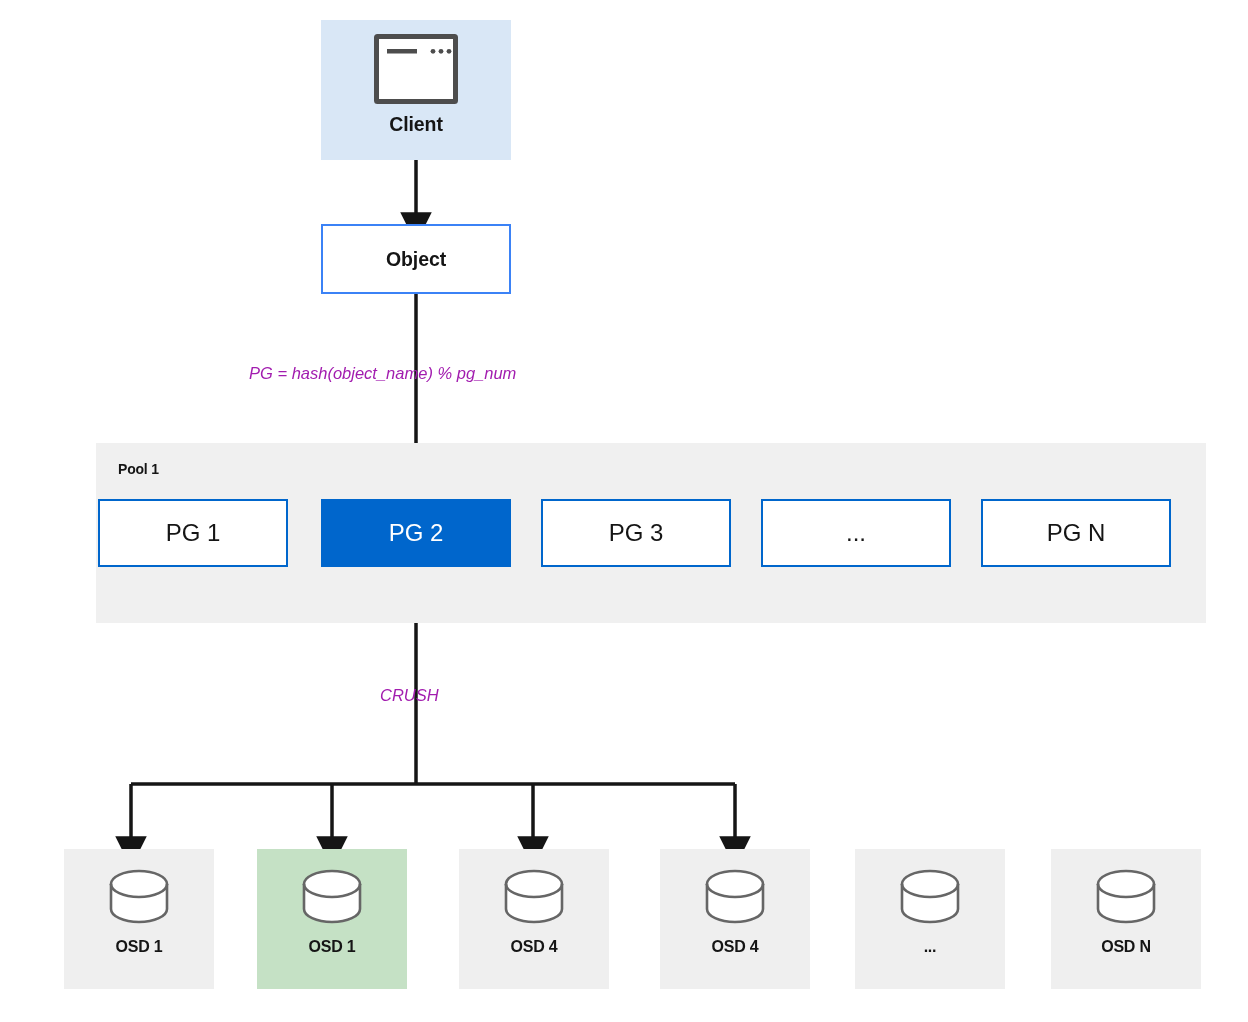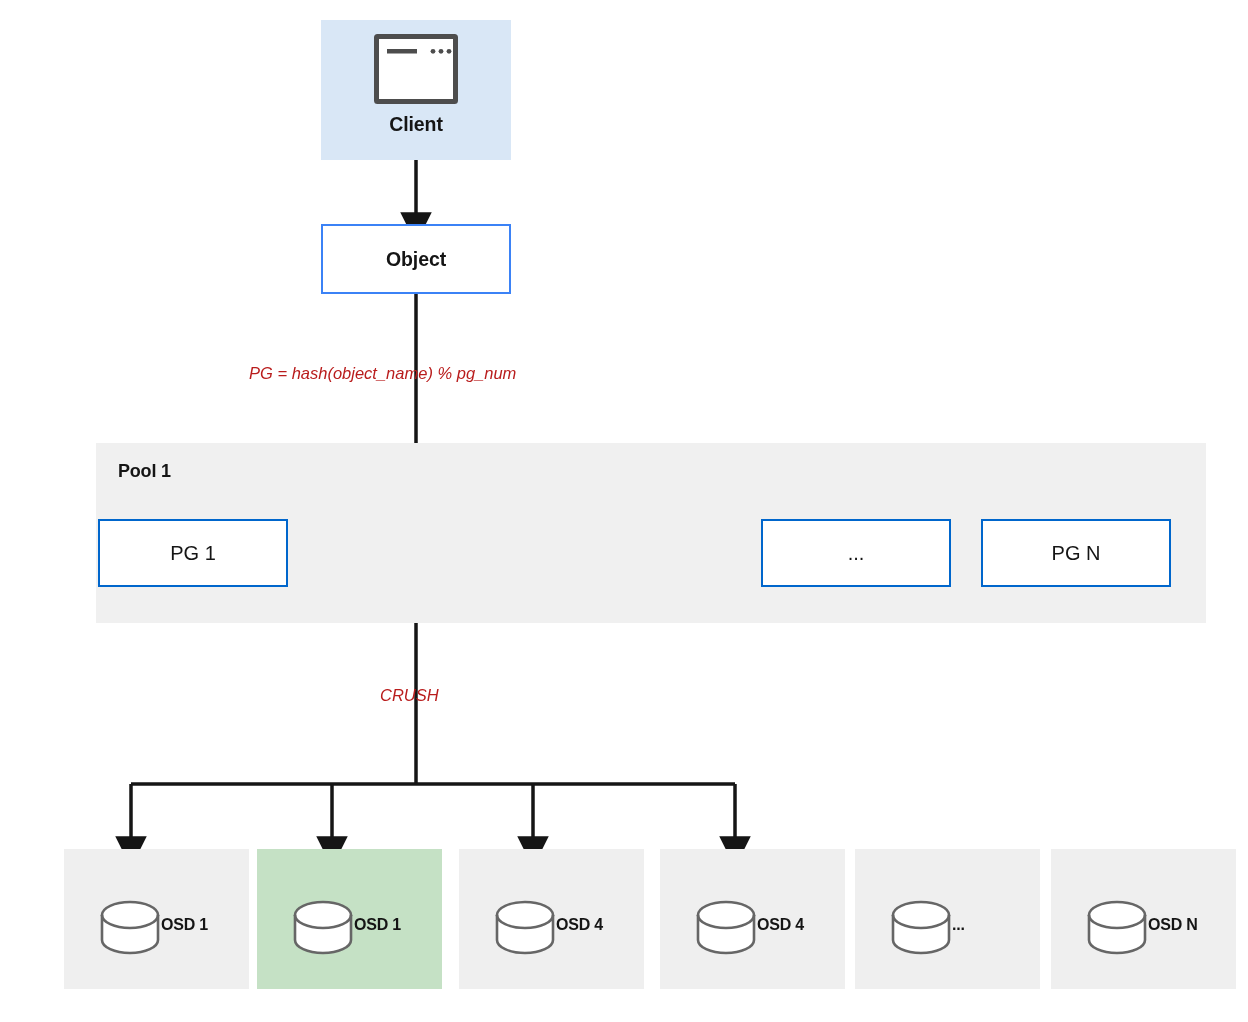--- a/index.html
+++ b/index.html
@@ -58,66 +58,65 @@
     font-size: 19.5px;
     font-weight: 700;
     color: #151515;
     letter-spacing: -0.1px;
   }
 
   
   .italic-label {
     font-size: 16.5px;
     font-style: italic;
-    color: #b91c1c;
+    color: #a21caf;
     white-space: nowrap;
   }
   #hash-formula { left: 249px; top: 364px; }
   #crush-label  { left: 380px; top: 686px; }
 
   
   #pool-container {
     left: 96px; top: 443px;
     width: 1110px; height: 180px;
     background: #F0F0F0;
   }
   #pool-title {
     left: 118px; top: 461px;
-    font-size: 18px;
+    font-size: 14px;
     font-weight: 700;
     color: #151515;
     letter-spacing: -0.2px;
   }
   .pg-box {
-    top: 519px;
+    top: 499px;
     width: 190px; height: 68px;
     box-sizing: border-box;
     border: 2px solid #0066CC;
     background: #ffffff;
     display: flex;
     align-items: center;
     justify-content: center;
-    font-size: 20px;
+    font-size: 24px;
     color: #151515;
   }
   .pg-box.selected {
     background: #0066CC;
     color: #ffffff;
   }
 
   
   .osd-box {
     top: 849px;
     width: 150px; height: 140px;
     background: #EFEFEF;
     display: flex;
-    flex-direction: row;
+    flex-direction: column;
     align-items: center;
     justify-content: flex-start;
-    padding-left: 35px;
   }
   .osd-box.highlight { background: #C5E1C5; }
   .osd-icon {
     margin-top: 20px;
     width: 62px; height: 58px;
   }
   .osd-label {
     margin-top: 11px;
     font-size: 16px;
     font-weight: 700;
@@ -176,20 +175,22 @@
   <div id="object-box" class="abs">
     <span id="object-label">Object</span>
   </div>
 
   <div id="hash-formula" class="abs italic-label">PG = hash(object_name) % pg_num</div>
 
   <div id="pool-container" class="abs"></div>
   <div id="pool-title" class="abs">Pool 1</div>
 
   <div class="abs pg-box" style="left:98px">PG 1</div>
+  <div class="abs pg-box selected" style="left:321px">PG 2</div>
+  <div class="abs pg-box" style="left:541px">PG 3</div>
   <div class="abs pg-box" style="left:761px">...</div>
   <div class="abs pg-box" style="left:981px">PG N</div>
 
   <div id="crush-label" class="abs italic-label">CRUSH</div>
 
   <div class="abs osd-box" style="left:64px">
     <svg class="osd-icon" viewBox="0 0 62 58" xmlns="http://www.w3.org/2000/svg">
       <ellipse cx="31" cy="15" rx="28" ry="13" fill="#ffffff" stroke="#666666" stroke-width="2.6"></ellipse>
       <path d="M3,15 L3,40 A28,13 0 0,0 59,40 L59,15" fill="#ffffff" stroke="#666666" stroke-width="2.6"></path>
       <path d="M3,15 A28,13 0 0,0 59,15" fill="none" stroke="#666666" stroke-width="2.6"></path>

